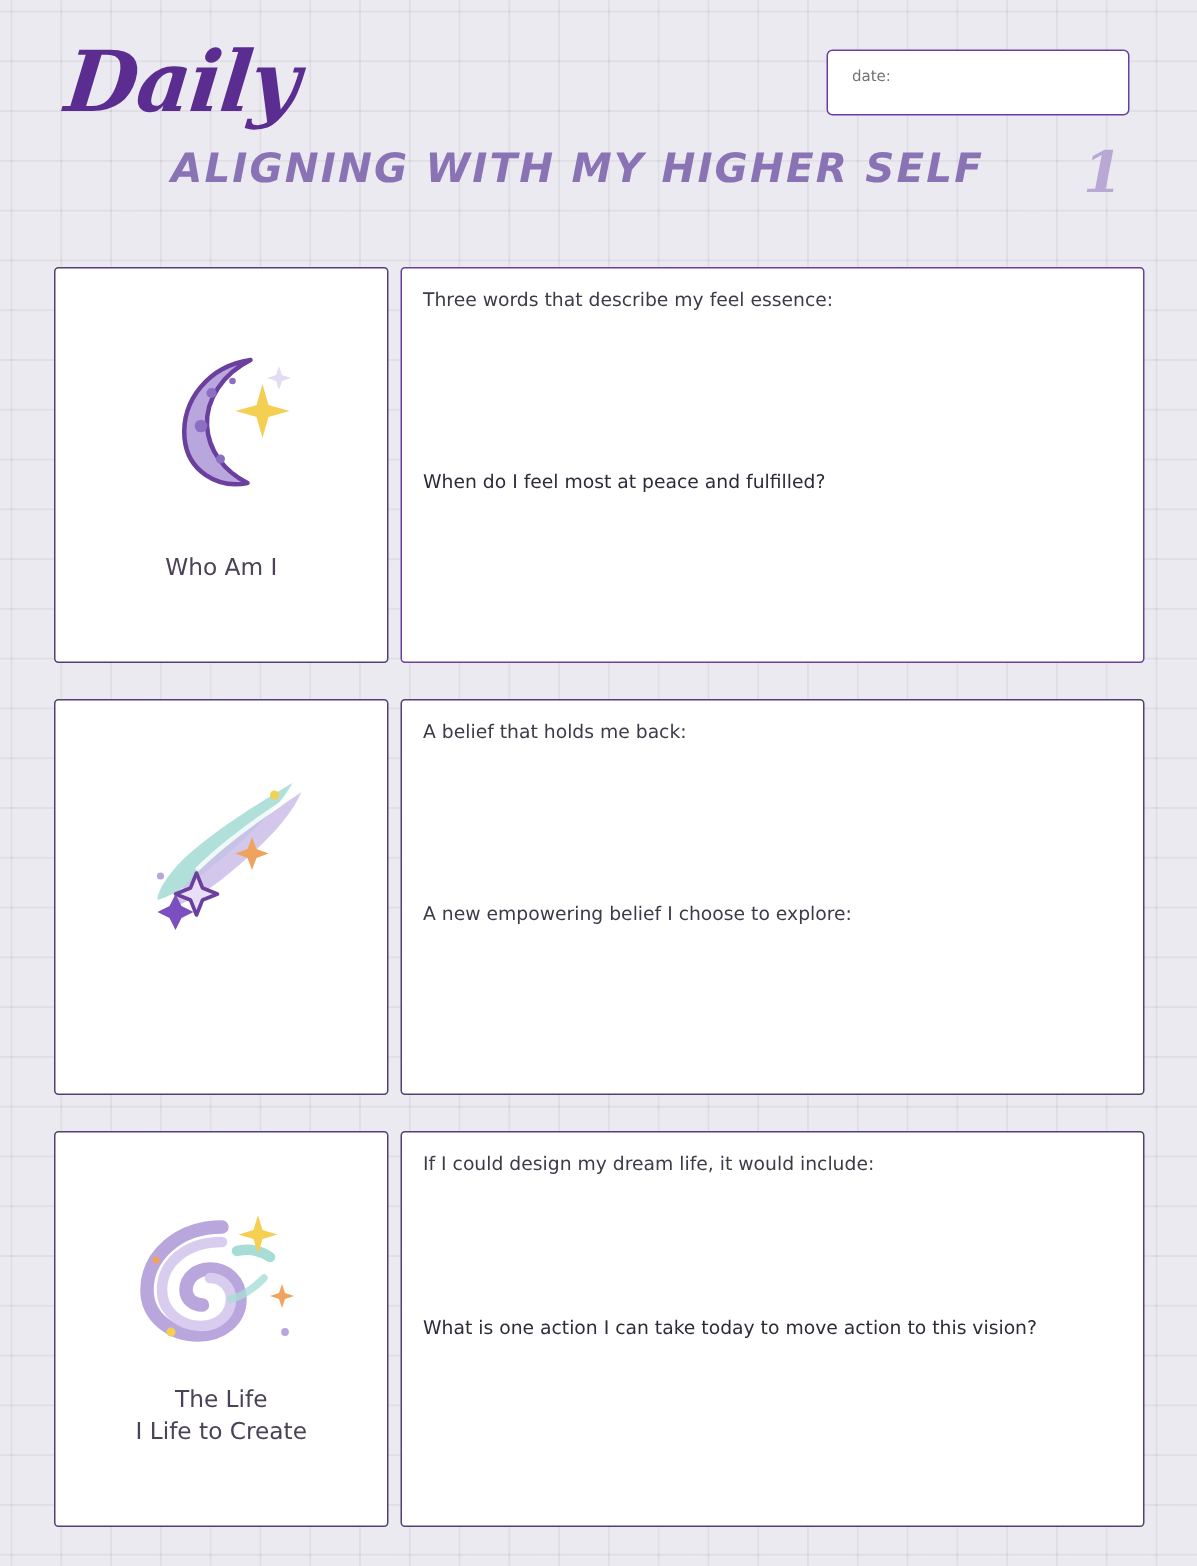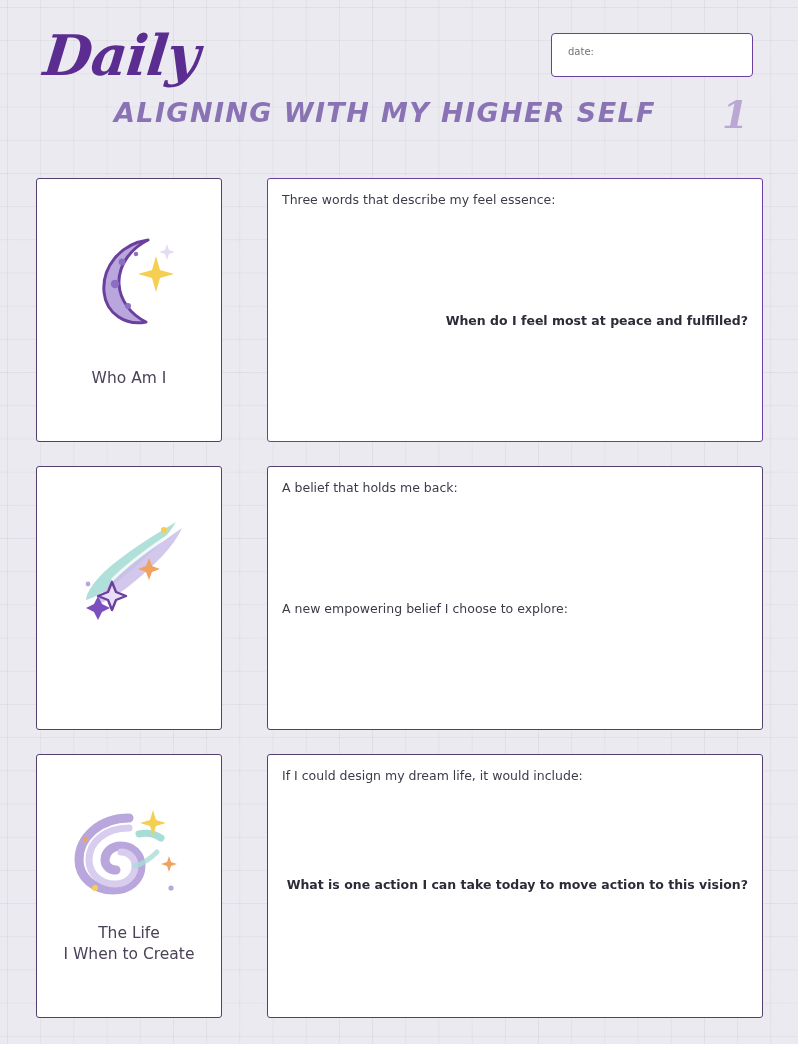--- a/index.html
+++ b/index.html
@@ -108,21 +108,21 @@
     width: 798px;
   }
   .row-1 { top: 178px; height: 264px; }
   .row-2 { top: 466px; height: 264px; }
   .row-3 { top: 754px; height: 264px; }
 
   .icon-card {
     position: absolute;
     left: 36px;
     top: 0;
-    width: 186px;
+    width: 223px;
     height: 264px;
     background: #ffffff;
     border: 1.6px solid #53406e;
     border-radius: 3px;
     box-sizing: border-box;
   }
   .icon-wrap {
     position: absolute;
     left: 0;
     right: 0;
@@ -162,21 +162,21 @@
     position: absolute;
     left: 14px;
     right: 14px;
     font-size: 12.5px;
     line-height: 16px;
     color: #3f3a48;
   }
   .prompt-a { top: 13px; }
   .prompt-b { top: 134px; }
   .row-3 .prompt-b { top: 122px; }
-  .prompt.bold { font-weight: 700; color: #2f2a38; text-align: right; }
+  .prompt.bold { font-weight: 400; color: #2f2a38; }
 </style>
 </head>
 <body>
 
 <div class="grid-bg"></div>
 
 <div class="page">
 
   <div class="header">
     <div class="daily-script">Daily</div>
@@ -245,21 +245,21 @@
           <path d="M92 58 C86 64 78 70 70 72" fill="none" stroke="#a8ddd7" stroke-width="5" stroke-linecap="round" opacity="0.8"></path>
           <path d="M88 16 L91 26 L101 29 L91 32 L88 42 L85 32 L75 29 L85 26 Z" fill="#f5cf52"></path>
           <path d="M104 62 L106 68 L112 70 L106 72 L104 78 L102 72 L96 70 L102 68 Z" fill="#f0a35e"></path>
           <circle cx="30" cy="94" r="3" fill="#f5cf52"></circle>
           <circle cx="106" cy="94" r="2.6" fill="#b9a6dd"></circle>
           <circle cx="20" cy="46" r="2.4" fill="#f0a35e"></circle>
         </svg>
       </div>
       <div class="card-label">
         <span>The Life</span>
-        <span class="l2">I When to Create</span>
+        <span class="l2">I Life to Create</span>
       </div>
     </div>
 
     <div class="prompt-card">
       <div class="prompt prompt-a">If I could design my dream life, it would include:</div>
       <div class="prompt prompt-b bold">What is one action I can take today to move action to this vision?</div>
     </div>
   </div>
 
 </div>

